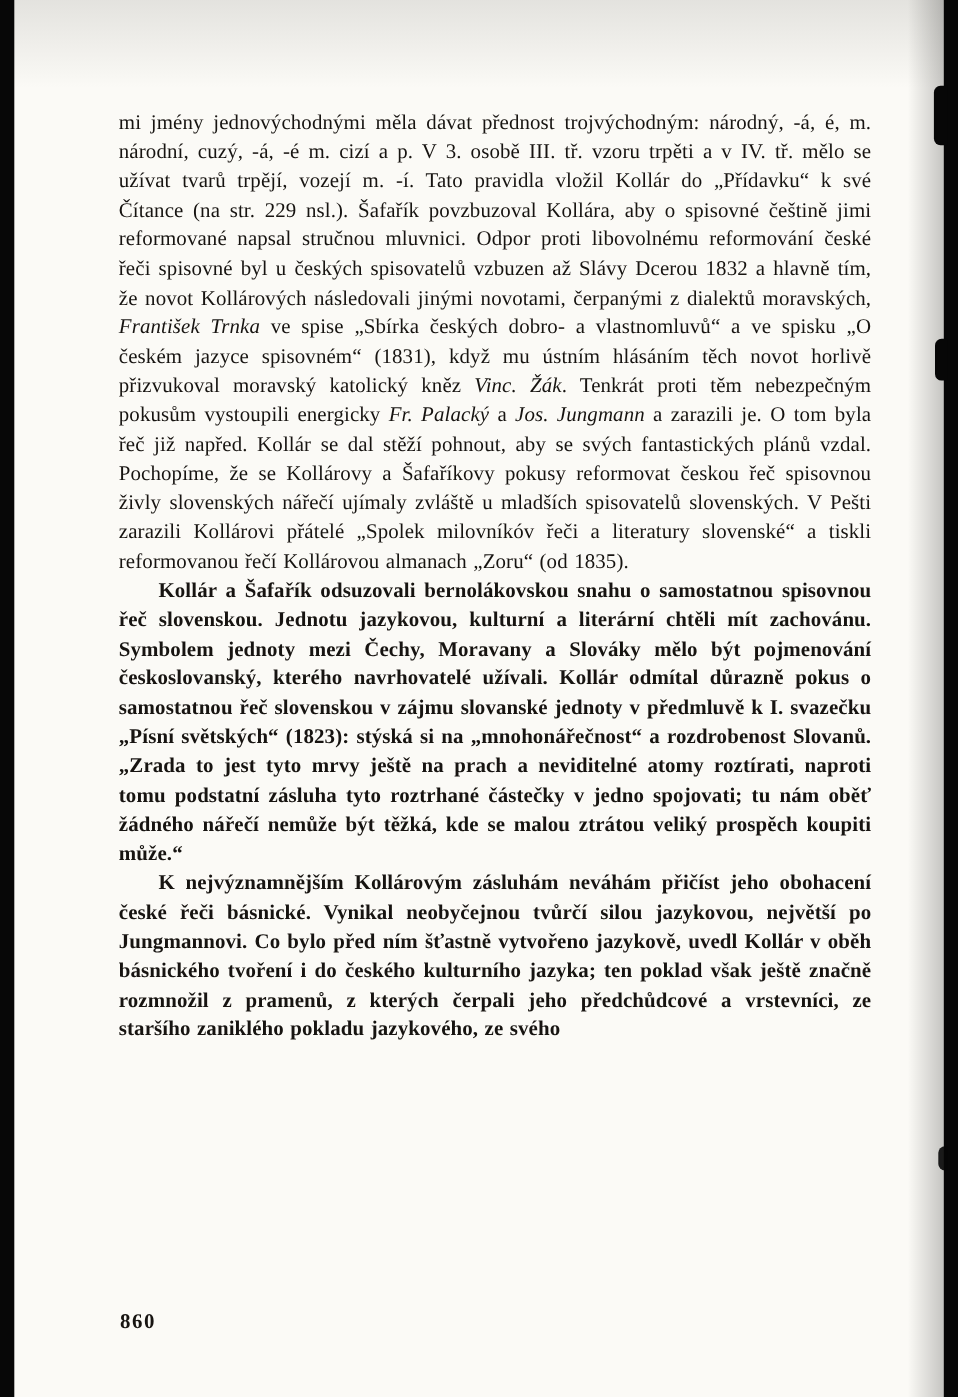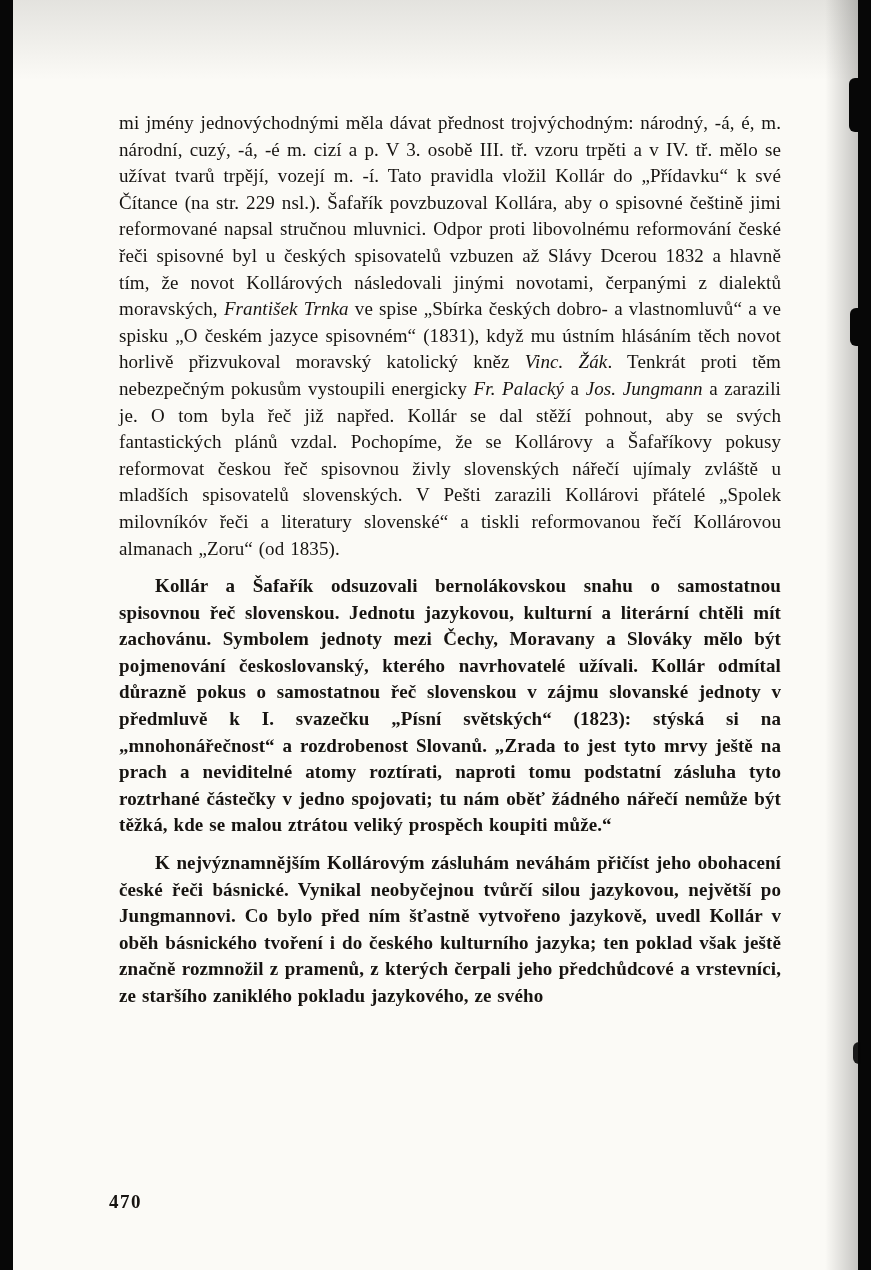--- a/index.html
+++ b/index.html
@@ -66,21 +66,21 @@
     width: 684px;
     color: var(--ink);
     font-size: 19px;
     line-height: 26.6px;
     text-align: justify;
     letter-spacing: 0.1px;
     word-spacing: 1px;
     z-index: 2;
   }
   .text-block p {
-    margin: 11px;
+    margin: 0;
     padding: 0;
   }
   .text-block p.indent { text-indent: 36px; font-weight: bold; }
   .text-block i { font-style: italic; }
   .pagenum {
     position: absolute;
     left: 109px;
     top: 1191px;
     font-size: 19px;
     font-weight: bold;
@@ -98,14 +98,14 @@
   <div class="binding-mark mark-1"></div>
   <div class="binding-mark mark-2"></div>
   <div class="binding-mark mark-3"></div>
 
   <div class="text-block" lang="cs">
       <p><span>mi jmény jednovýchodnými měla dávat přednost trojvýchodným: národný, -á, é, m. národní, cuzý, -á, -é m. cizí a p. V 3. osobě III. tř. vzoru trpěti a v IV. tř. mělo se užívat tvarů trpějí, vozejí m. -í. Tato pravidla vložil Kollár do „Přídavku“ k své Čítance (na str. 229 nsl.). Šafařík povzbuzoval Kollára, aby o spisovné češtině jimi reformované napsal stručnou mluvnici. Odpor proti libovolnému reformování české řeči spisovné byl u českých spisovatelů vzbuzen až Slávy Dcerou 1832 a hlavně tím, že novot Kollárových následovali jinými novotami, čerpanými z dialektů moravských, </span><i>František Trnka</i><span> ve spise „Sbírka českých dobro- a vlastnomluvů“ a ve spisku „O českém jazyce spisovném“ (1831), když mu ústním hlásáním těch novot horlivě přizvukoval moravský katolický kněz </span><i>Vinc. Žák</i><span>. Tenkrát proti těm nebezpečným pokusům vystoupili energicky </span><i>Fr. Palacký</i><span> a </span><i>Jos. Jungmann</i><span> a zarazili je. O tom byla řeč již napřed. Kollár se dal stěží pohnout, aby se svých fantastických plánů vzdal. Pochopíme, že se Kollárovy a Šafaříkovy pokusy reformovat českou řeč spisovnou živly slovenských nářečí ujímaly zvláště u mladších spisovatelů slovenských. V Pešti zarazili Kollárovi přátelé „Spolek milovníkóv řeči a literatury slovenské“ a tiskli reformovanou řečí Kollárovou almanach „Zoru“ (od 1835).</span></p>
       <p class="indent"><span>Kollár a Šafařík odsuzovali bernolákovskou snahu o samostatnou spisovnou řeč slovenskou. Jednotu jazykovou, kulturní a literární chtěli mít zachovánu. Symbolem jednoty mezi Čechy, Moravany a Slováky mělo být pojmenování českoslovanský, kterého navrhovatelé užívali. Kollár odmítal důrazně pokus o samostatnou řeč slovenskou v zájmu slovanské jednoty v předmluvě k I. svazečku „Písní světských“ (1823): stýská si na „mnohonářečnost“ a rozdrobenost Slovanů. „Zrada to jest tyto mrvy ještě na prach a neviditelné atomy roztírati, naproti tomu podstatní zásluha tyto roztrhané částečky v jedno spojovati; tu nám oběť žádného nářečí nemůže být těžká, kde se malou ztrátou veliký prospěch koupiti může.“</span></p>
       <p class="indent"><span>K nejvýznamnějším Kollárovým zásluhám neváhám přičíst jeho obohacení české řeči básnické. Vynikal neobyčejnou tvůrčí silou jazykovou, největší po Jungmannovi. Co bylo před ním šťastně vytvořeno jazykově, uvedl Kollár v oběh básnického tvoření i do českého kulturního jazyka; ten poklad však ještě značně rozmnožil z pramenů, z kterých čerpali jeho předchůdcové a vrstevníci, ze staršího zaniklého pokladu jazykového, ze svého</span></p>
     </div>
 
-  <div class="pagenum">470</div>
+  <div class="pagenum">860</div>
 </div>
 
 </body></html>

